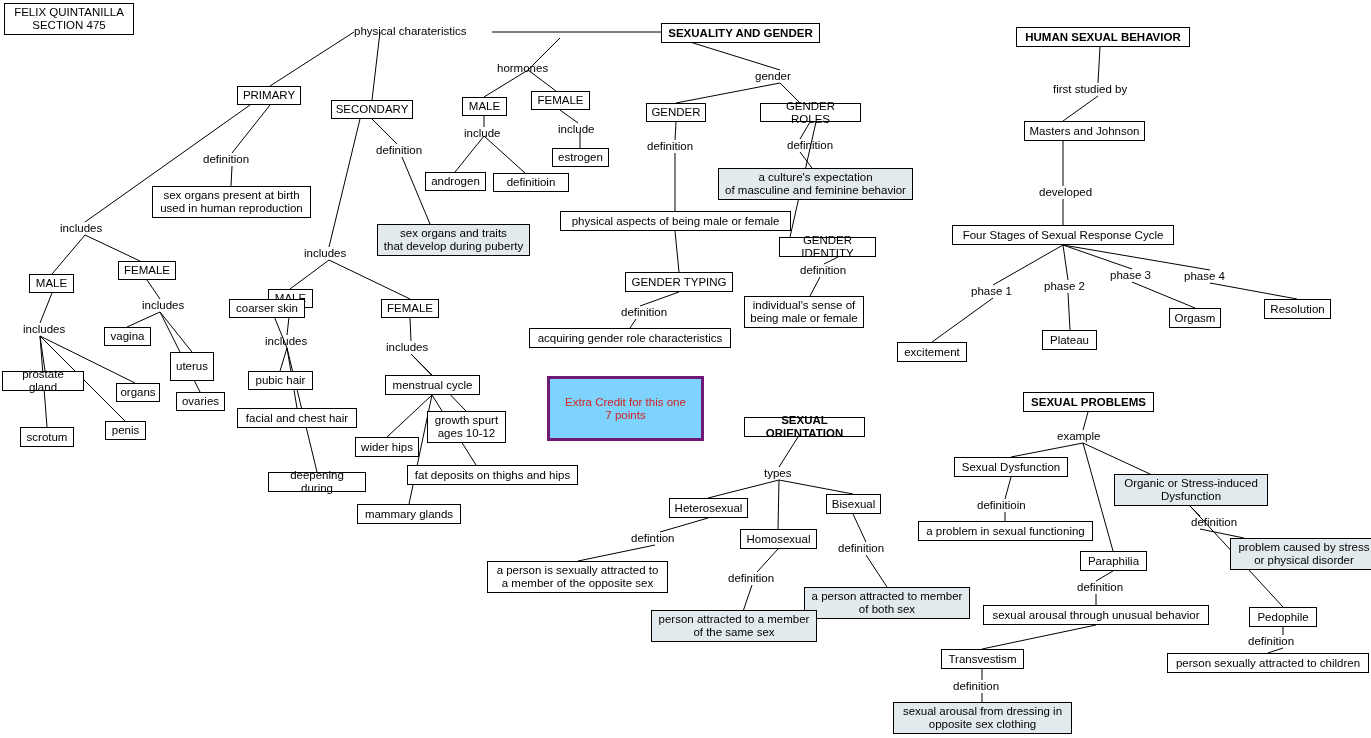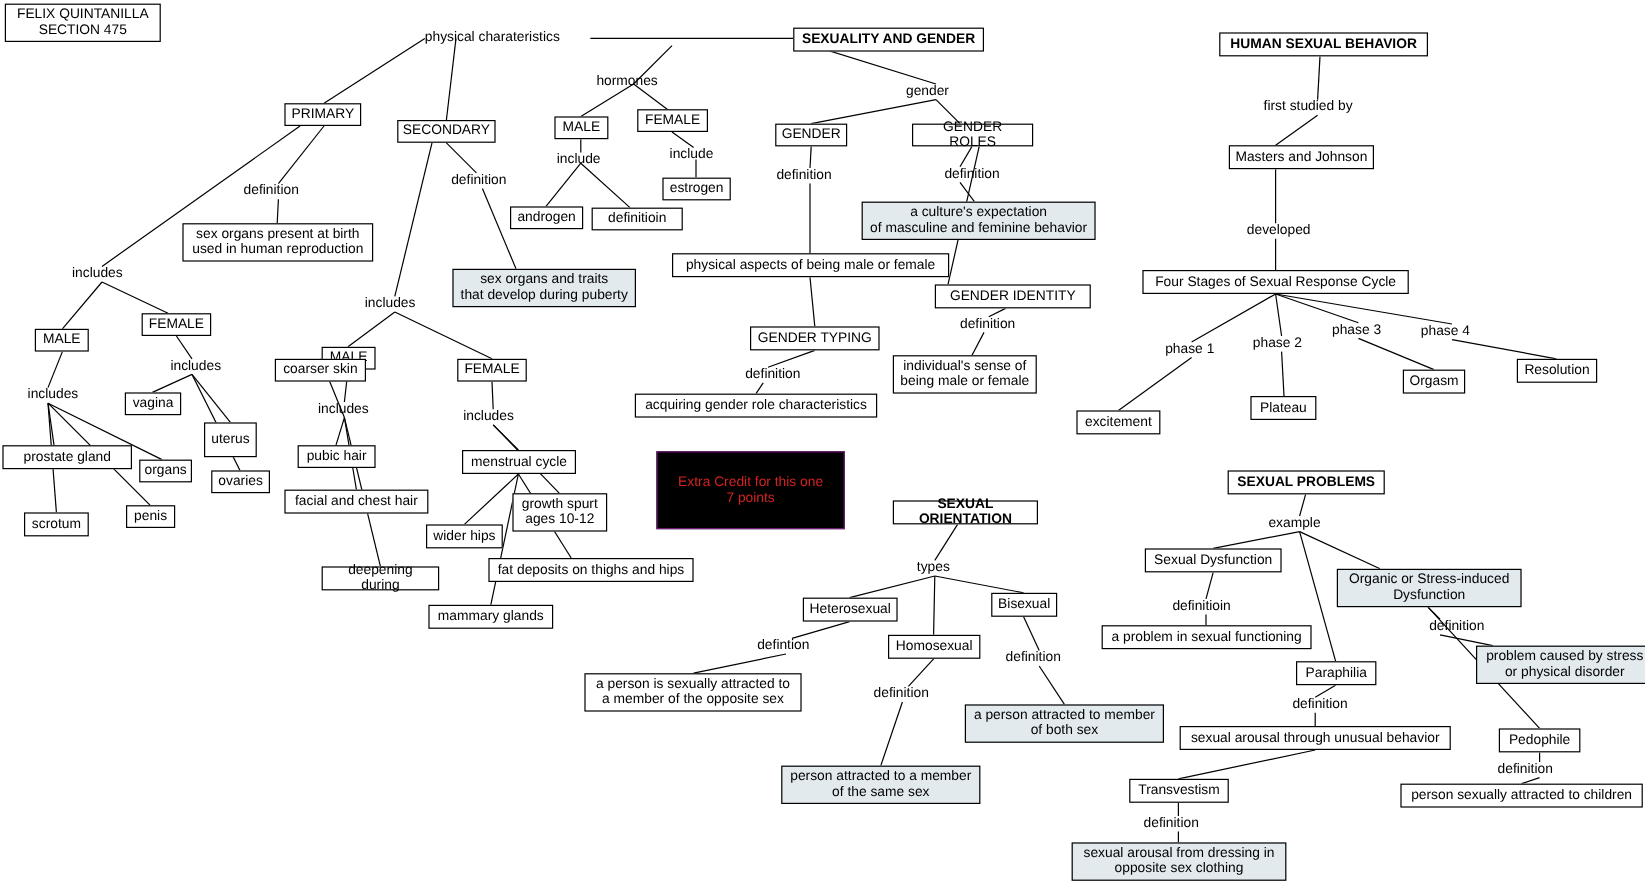--- a/index.html
+++ b/index.html
@@ -39,22 +39,22 @@
     align-items: center;
     justify-content: center;
   }
   .node.bold {
     font-weight: bold;
   }
   .node.tint {
     background: #e2eaee;
   }
   .node.green {
-    background: #000000;
-    border: 1px solid #701a75;
+    background: #7dd3fc;
+    border: 3px solid #701a75;
     color: #d22222;
   }
   .label {
     position: absolute;
     font-size: 11.5px;
     line-height: 13px;
     color: #000000;
     white-space: pre-line;
     text-align: center;
     background: transparent;
@@ -175,37 +175,37 @@
     <div class="node" style="left: 425px; top: 172px; width: 61px; height: 19px;">androgen</div>
     <div class="node" style="left: 493px; top: 173px; width: 76px; height: 19px;">definitioin</div>
     <div class="node tint" style="left: 718px; top: 168px; width: 195px; height: 32px;">a culture's expectation
 of masculine and feminine behavior</div>
     <div class="node" style="left: 152px; top: 186px; width: 159px; height: 32px;">sex organs present at birth
 used in human reproduction</div>
     <div class="node" style="left: 952px; top: 225px; width: 222px; height: 20px;">Four Stages of Sexual Response Cycle</div>
     <div class="node tint" style="left: 377px; top: 224px; width: 153px; height: 32px;">sex organs and traits
 that develop during puberty</div>
     <div class="node" style="left: 560px; top: 211px; width: 231px; height: 20px; text-align: center;">physical aspects of being male or female</div>
-    <div class="node" style="left: 779px; top: 237px; width: 130px; height: 20px;">GENDER IDENTITY</div>
+    <div class="node" style="left: 779px; top: 237px; width: 97px; height: 20px;">GENDER IDENTITY</div>
     <div class="node" style="left: 29px; top: 274px; width: 45px; height: 19px;">MALE</div>
     <div class="node" style="left: 118px; top: 261px; width: 58px; height: 19px;">FEMALE</div>
     <div class="node" style="left: 268px; top: 289px; width: 45px; height: 19px;">MALE</div>
     <div class="node" style="left: 381px; top: 299px; width: 58px; height: 19px;">FEMALE</div>
     <div class="node" style="left: 625px; top: 272px; width: 108px; height: 20px;">GENDER TYPING</div>
     <div class="node" style="left: 744px; top: 296px; width: 120px; height: 32px;">individual's sense of
 being male or female</div>
     <div class="node" style="left: 1264px; top: 299px; width: 67px; height: 20px;">Resolution</div>
     <div class="node" style="left: 1169px; top: 308px; width: 52px; height: 20px;">Orgasm</div>
     <div class="node" style="left: 104px; top: 327px; width: 47px; height: 19px;">vagina</div>
     <div class="node" style="left: 170px; top: 352px; width: 44px; height: 29px;">uterus</div>
     <div class="node" style="left: 1042px; top: 330px; width: 55px; height: 20px;">Plateau</div>
     <div class="node" style="left: 529px; top: 328px; width: 202px; height: 20px;">acquiring gender role characteristics</div>
     <div class="node" style="left: 897px; top: 342px; width: 70px; height: 20px;">excitement</div>
     <div class="node" style="left: 248px; top: 371px; width: 65px; height: 19px;">pubic hair</div>
-    <div class="node" style="left: 2px; top: 371px; width: 108px; height: 20px;">prostate gland</div>
+    <div class="node" style="left: 2px; top: 371px; width: 82px; height: 20px;">prostate gland</div>
     <div class="node" style="left: 116px; top: 383px; width: 44px; height: 19px;">organs</div>
     <div class="node" style="left: 176px; top: 392px; width: 49px; height: 19px;">ovaries</div>
     <div class="node" style="left: 385px; top: 375px; width: 95px; height: 20px;">menstrual cycle</div>
     <div class="node green" style="left: 547px; top: 376px; width: 157px; height: 65px;">Extra Credit for this one
 7 points</div>
     <div class="node bold" style="left: 1023px; top: 392px; width: 131px; height: 20px;">SEXUAL PROBLEMS</div>
     <div class="node" style="left: 105px; top: 421px; width: 41px; height: 19px;">penis</div>
     <div class="node" style="left: 237px; top: 408px; width: 120px; height: 20px;">facial and chest hair</div>
     <div class="node" style="left: 427px; top: 411px; width: 79px; height: 32px;">growth spurt
 ages 10-12</div>
@@ -225,21 +225,21 @@
     <div class="node" style="left: 918px; top: 521px; width: 175px; height: 20px;">a problem in sexual functioning</div>
     <div class="node" style="left: 1080px; top: 551px; width: 67px; height: 20px;">Paraphilia</div>
     <div class="node tint" style="left: 1230px; top: 538px; width: 148px; height: 32px;">problem caused by stress
 or physical disorder</div>
     <div class="node" style="left: 487px; top: 561px; width: 181px; height: 32px;">a person is sexually attracted to
 a member of the opposite sex</div>
     <div class="node tint" style="left: 804px; top: 587px; width: 166px; height: 32px;">a person attracted to member
 of both sex</div>
     <div class="node" style="left: 983px; top: 605px; width: 226px; height: 20px;">sexual arousal through unusual behavior</div>
     <div class="node" style="left: 1249px; top: 607px; width: 68px; height: 20px;">Pedophile</div>
-    <div class="node tint" style="left: 651px; top: 638px; width: 166px; height: 32px;">person attracted to a member
+    <div class="node tint" style="left: 651px; top: 610px; width: 166px; height: 32px;">person attracted to a member
 of the same sex</div>
     <div class="node" style="left: 941px; top: 649px; width: 83px; height: 20px;">Transvestism</div>
     <div class="node" style="left: 1167px; top: 653px; width: 202px; height: 20px;">person sexually attracted to children</div>
     <div class="node tint" style="left: 893px; top: 702px; width: 179px; height: 32px;">sexual arousal from dressing in
 opposite sex clothing</div>
     <div class="label" style="left: 354px; top: 25px;">physical charateristics</div>
     <div class="label" style="left: 497px; top: 62px;">hormones</div>
     <div class="label" style="left: 755px; top: 70px;">gender</div>
     <div class="label" style="left: 1053px; top: 83px;">first studied by</div>
     <div class="label" style="left: 464px; top: 127px;">include</div>

